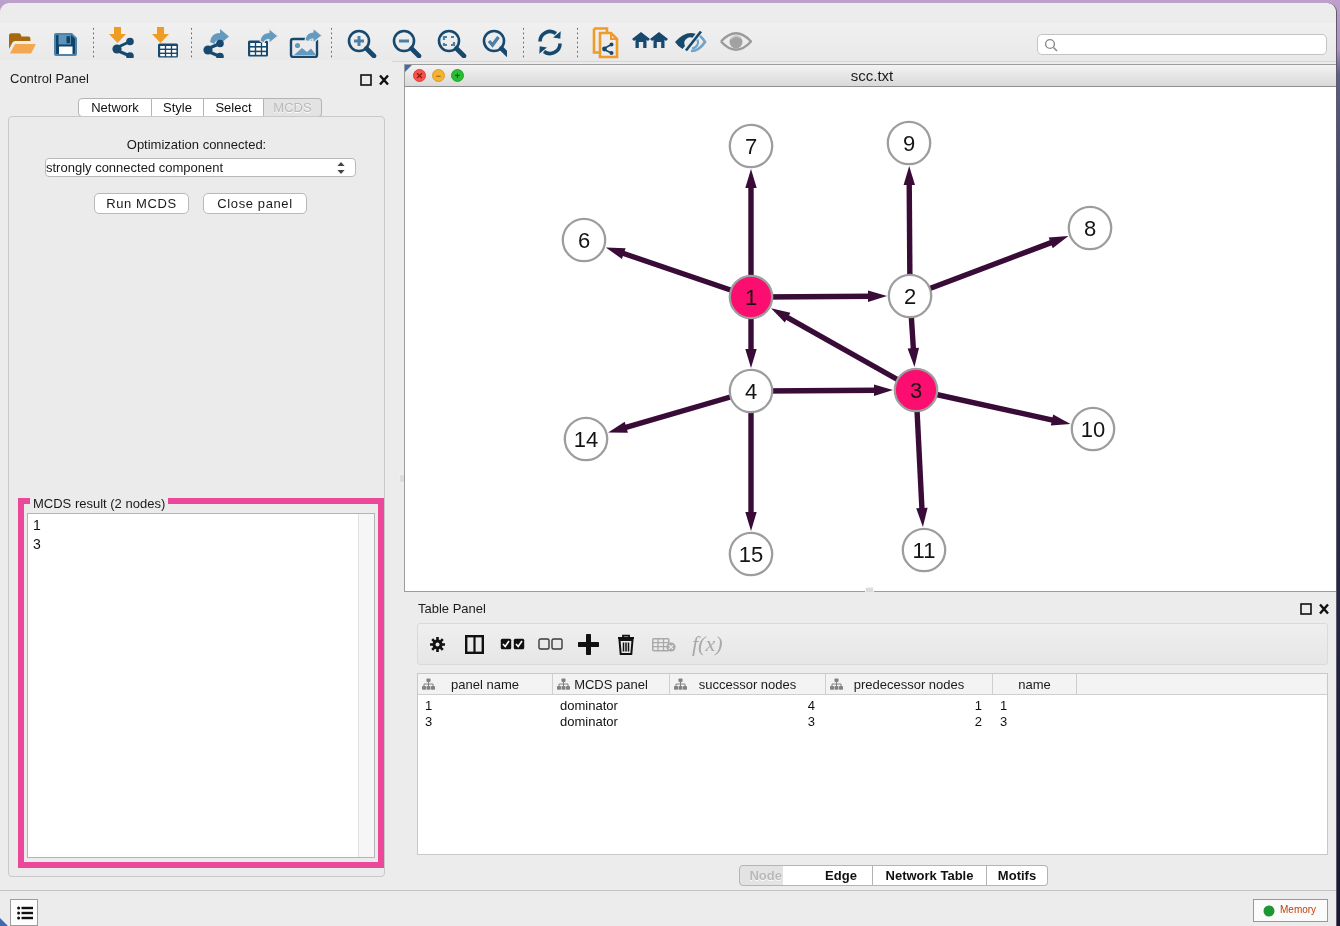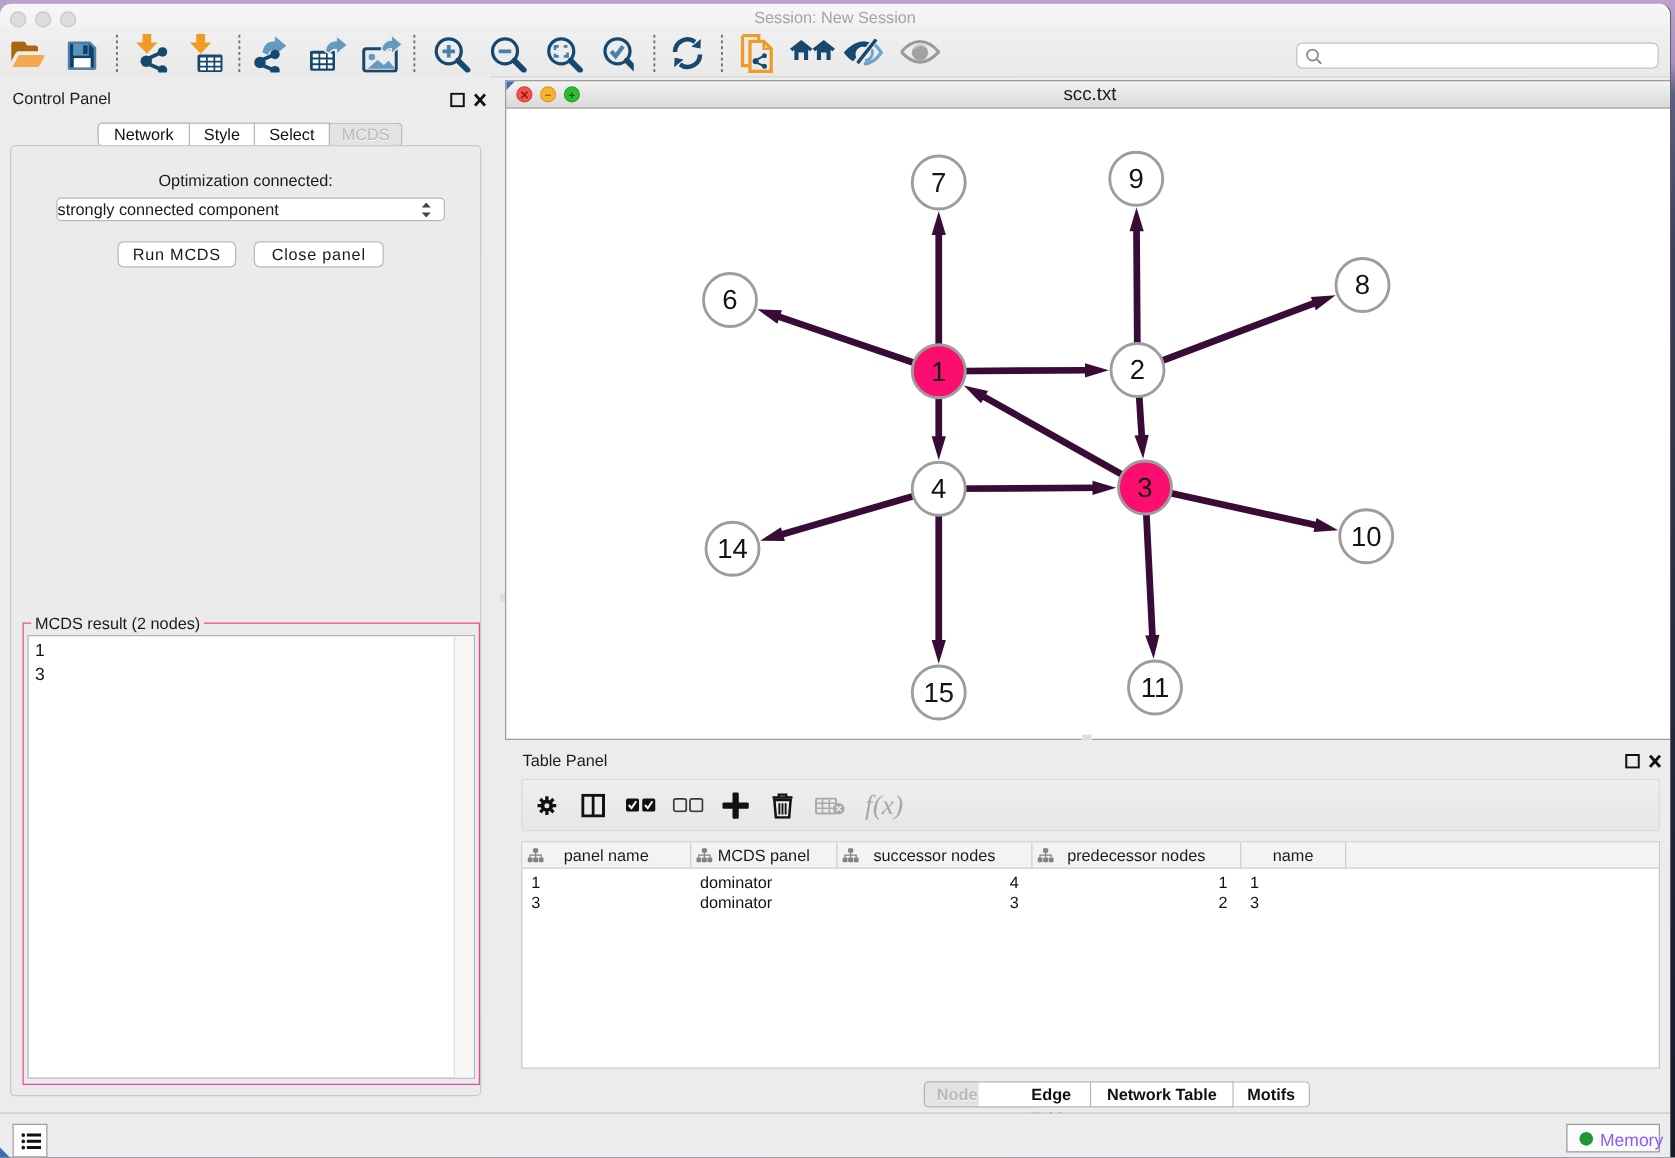--- a/index.html
+++ b/index.html
@@ -41,21 +41,21 @@
   font-size:13px; color:#111; text-align:center; line-height:17px; }
 .tab.sel { background:#e3e3e3; color:#b9b9b9; text-shadow:0 1px 0 #fbfbfb; }
 #cpbody { position:absolute; left:8px; top:56px; width:377px; height:761px;
   border:1px solid #c9c9c9; border-radius:4px; background:#ebebeb; }
 #optlabel { position:absolute; left:0; top:20px; width:100%; text-align:center; font-size:13px; color:#1a1a1a; }
 #combo { position:absolute; left:36px; top:41px; width:311px; height:19px; background:#fff;
   border:1px solid #b9b9b9; border-radius:4px; font-size:13px; color:#1a1a1a; line-height:17px;
   }
 .btn { position:absolute; height:21px; background:#fff; border:1px solid #b9b9b9; border-radius:5px;
   font-size:13px; color:#1a1a1a; text-align:center; line-height:19px; letter-spacing:0.6px; }
-#grpbox { position:absolute; left:9px; top:381px; width:366px; height:370px; border:1px solid #ec4899; }
+#grpbox { position:absolute; left:9px; top:381px; width:366px; height:370px; border:6px solid #ec4899; }
 #grpbox .lbl { position:absolute; left:6px; top:-8px; background:#ebebeb; padding:0 3px;
   font-size:13px; color:#1a1a1a; }
 #grpbox .txtarea { position:absolute; left:3px; top:9px; right:3px; bottom:4px; background:#fff;
   border:1px solid #b4b4b4; font-size:14px; color:#111; line-height:19px; padding:2px 0 0 5px; }
 #grpbox .sb { position:absolute; right:0; top:0; bottom:0; width:16px; background:#f6f6f6; border-left:1px solid #e0e0e0; }
 
 #netwin { position:absolute; left:404px; top:61px; width:936px; height:528px; }
 #nwtitle { position:absolute; left:0; top:0; width:100%; height:23px;
   background:linear-gradient(#f3f3f3,#d9d9d9); border:1px solid #9c9c9c; border-bottom:1px solid #8e8e8e;
   font-size:15px; color:#1c1c1c; text-align:center; line-height:21px; }
@@ -76,32 +76,26 @@
   font-size:13px; color:#1b1b1b; text-align:center; line-height:21px; }
 .td { position:absolute; font-size:13px; color:#111; height:16px; line-height:16px; }
 #btabs { position:absolute; left:0; top:268px; width:100%; height:25px; }
 #btabs .tab { height:21px; line-height:19px; }
 
 #statusbar { position:absolute; left:0; top:887px; width:100%; height:33px;
   background:#ececec; border-top:1px solid #c4c4c4; }
 #listbtn { position:absolute; left:10px; top:8px; width:28px; height:27px; background:#fdfdfd;
   border:1px solid #9d9d9d; }
 #membtn { position:absolute; right:8px; top:8px; width:75px; height:23px; background:#fbfbfb;
-  border:1px solid #989898; font-size:14px; color:#8b5cf6; }
+  border:1px solid #989898; font-size:10px; color:#c2410c; }
 svg { display:block; }
 </style>
 </head>
 <body>
 <div id="app">
-  <div id="titlebar">
-    <div class="circ" style="left:8px"></div>
-    <div class="circ" style="left:28px"></div>
-    <div class="circ" style="left:48px"></div>
-    <div class="t">Session: New Session</div>
-  </div>
   <div id="toolbar">
 
     <svg class="tbi" style="left:0px;top:10px" width="38" height="23" viewBox="0 0 38 23">
       <path d="M9 16 V2.4 Q9 0.2 11.2 0.2 H18.6 Q20.2 0.2 20.7 1.5 L21.5 3.4 H28.4 Q30.4 3.4 30.4 5.4 V8 H15.2 Q13.2 8 12.3 9.8 Z" fill="#a8690e"></path>
       <path d="M10 20.6 L14.7 11.6 Q15 11 15.8 11 H34.9 Q36 11 35.5 12.1 L31.5 19.7 Q31 20.6 29.9 20.6 Z" fill="#f3a74e"></path>
     </svg>
 
     <svg class="tbi" style="left:54px;top:10px" width="24" height="23" viewBox="0 0 24 23">
       <path d="M2 0 H18 L23 5 V21 Q23 23 21 23 H2 Q0 23 0 21 V2 Q0 0 2 0 Z" fill="#4e84ab"></path>
       <path d="M3 2 H17.2 L21 5.8 V20 Q21 21 20 21 H3 Q2 21 2 20 V3 Q2 2 3 2 Z" fill="#0f4266"></path>

